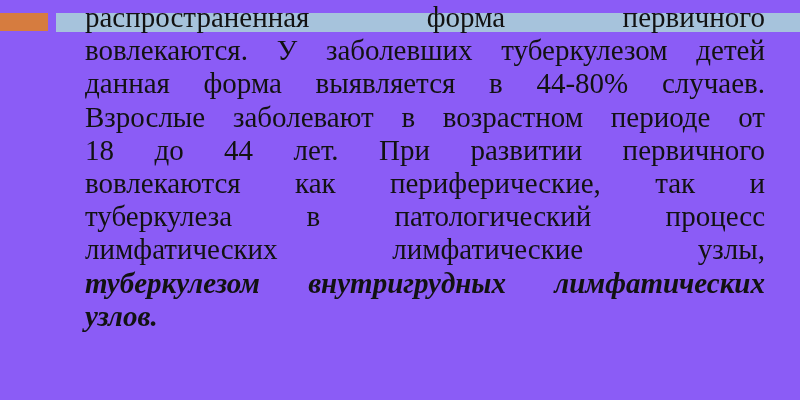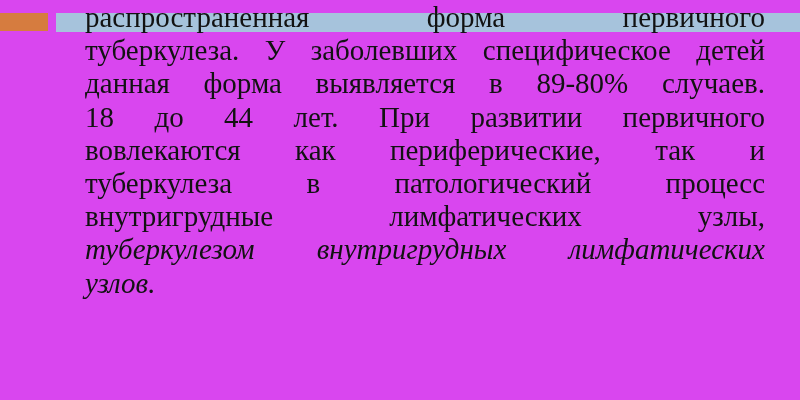--- a/index.html
+++ b/index.html
@@ -39,38 +39,39 @@
   }
   .line {
     text-align: justify;
     text-align-last: justify;
   }
   .line.last-line {
     text-align: center;
     text-align-last: left;
   }
   .emphasis {
-    font-weight: normal;
+    font-weight: bold;
     font-style: italic;
   }
 </style>
 </head>
 <body>
 
-<div class="slide" style="background: #d946ef;">
+<div class="slide" style="background: #8b5cf6;">
 
   <div class="bar bar-orange" style="background: rgb(214, 124, 63);"></div>
 
   <div class="bar bar-blue" style="background: rgb(166, 195, 220);"></div>
 
   <div class="text-block" style="color: rgb(18, 18, 18);">
     <div class="line">распространенная форма первичного</div>
-    <div class="line">туберкулеза. У заболевших специфическое детей</div>
-    <div class="line">данная форма выявляется в 89-80% случаев.</div>
+    <div class="line">вовлекаются. У заболевших туберкулезом детей</div>
+    <div class="line">данная форма выявляется в 44-80% случаев.</div>
+    <div class="line">Взрослые заболевают в возрастном периоде от</div>
     <div class="line">18 до 44 лет. При развитии первичного</div>
     <div class="line">вовлекаются как периферические, так и</div>
     <div class="line">туберкулеза в патологический процесс</div>
-    <div class="line">внутригрудные лимфатических узлы,</div>
+    <div class="line">лимфатических лимфатические узлы,</div>
     <div class="line emphasis">туберкулезом внутригрудных лимфатических</div>
     <div class="line emphasis last-line">узлов.</div>
   </div>
 
 </div>
 
 </body></html>

